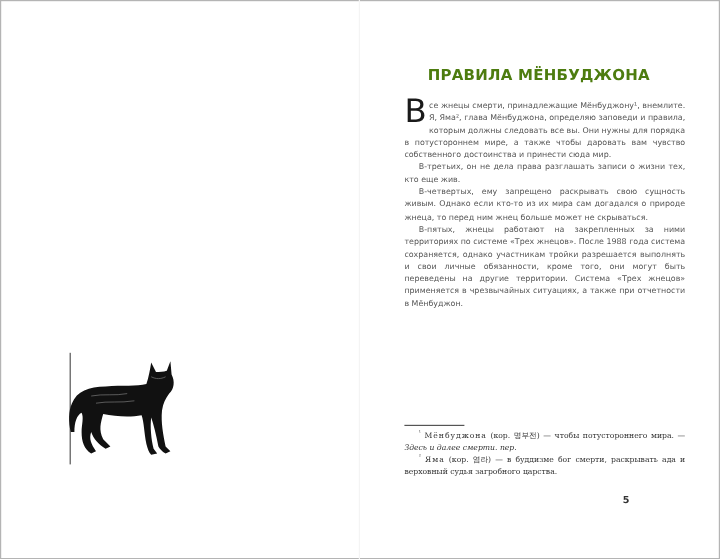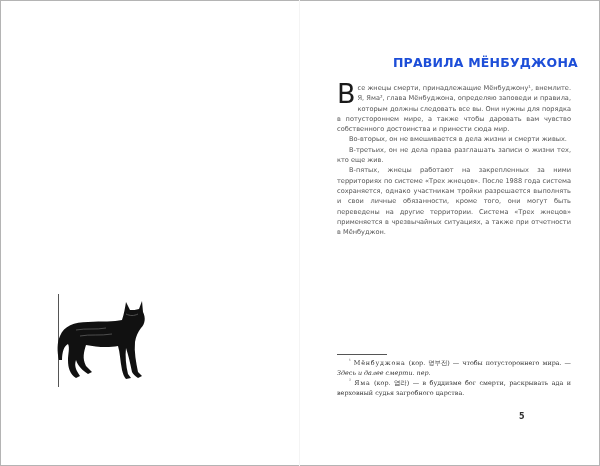--- a/index.html
+++ b/index.html
@@ -1,22 +1,22 @@
 <!DOCTYPE html>
 <html><head>
 <meta charset="utf-8">
 <style>
   html, body { margin:0; padding:0; }
   body { width:600px; height:466px; background:#fff; position:relative; overflow:hidden; }
   .frame { position:absolute; left:0; top:0; width:598px; height:464px; border:1px solid #b4b4b4; }
   .gutter { position:absolute; left:299px; top:0; width:1px; height:466px; background:#f4f4f4; }
   .cat-rule { position:absolute; left:58px; top:294px; width:1px; height:93px; background:#555; }
   .cat { position:absolute; left:56px; top:300px; width:100px; height:82px; }
-  .title { position:absolute; left:320px; top:55px; width:258px; text-align:right;
-    font-family:"DejaVu Sans", sans-serif; font-weight:bold; font-size:12.5px; color:#1d4ed8; letter-spacing:0.2px; }
+  .title { position:absolute; left:320px; top:55px; width:258px; text-align:center;
+    font-family:"DejaVu Sans", sans-serif; font-weight:bold; font-size:12.5px; color:#4d7c0f; letter-spacing:0.2px; }
   .body { position:absolute; left:337px; top:83px; width:234px;
     font-family:"DejaVu Sans", sans-serif; font-size:6.6px; line-height:10.3px; color:#555; text-align:justify; }
   .body p { margin:0; text-indent:12px; }
   .body p.first { text-indent:0; }
   .dropcap { float:left; font-size:27px; line-height:20px; margin:1px 2px 0 0; color:#1a1a1a; font-family:"DejaVu Sans", sans-serif; }
   .fn-rule { position:absolute; left:337px; top:354px; width:50px; height:1px; background:#555; }
   .fns { position:absolute; left:337px; top:358px; width:234px;
     font-family:"DejaVu Serif", serif; font-size:6.4px; line-height:10px; color:#333; text-align:justify; }
   .fns p { margin:0; text-indent:12px; }
   .fns i { font-style:italic; }
@@ -32,22 +32,22 @@
 <div class="cat-rule"></div>
 <svg class="cat" viewBox="0 0 100 82">
   <path d="M4,36 C8,26 18,22 32,22 C46,21 58,22 66,20 C68,14 69,8 70,2 L74,10 C77,10 80,10 83,9 L86,1 L87,12 C90,18 89,24 85,28 C82,32 80,36 79,42 C78,52 80,62 82,72 L86,76 L82,78 C79,76 77,74 76,72 C74,62 72,54 70,48 C69,56 70,66 72,74 L75,78 L70,79 C68,77 67,74 66,70 C64,60 64,52 62,46 C52,48 40,47 30,45 C28,52 26,58 30,66 L36,72 L32,74 C26,70 22,66 20,60 C18,66 20,70 24,76 L20,78 C14,74 12,68 12,60 C12,54 14,48 12,44 C8,46 6,52 6,60 L3,60 C1,52 1,42 4,36 Z" fill="#111"></path>
   <path d="M20,30 C30,28 40,30 50,28 M24,36 C34,34 44,36 56,34 M70,14 C74,16 78,16 82,14" stroke="#777" stroke-width="0.6" fill="none"></path>
 </svg>
 
 <div class="title">ПРАВИЛА МЁНБУДЖОНА</div>
 
 <div class="body">
   <p class="first"><span class="dropcap">В</span><span>се жнецы смерти, принадлежащие Мёнбуджону¹, внемлите. Я, Яма², глава Мёнбуджона, определяю заповеди и правила, которым должны следовать все вы. Они нужны для порядка в потустороннем мире, а также чтобы даровать вам чувство собственного достоинства и принести сюда мир.</span></p>
-  <p>Во-вторых, он не вмешивается в дела жизни и смерти живых.</p>
   <p>В-третьих, он не дела права разглашать записи о жизни тех, кто еще жив.</p>
+  <p>В-четвертых, ему запрещено раскрывать свою сущность живым. Однако если кто-то из их мира сам догадался о природе жнеца, то перед ним жнец больше может не скрываться.</p>
   <p>В-пятых, жнецы работают на закрепленных за ними территориях по системе «Трех жнецов». После 1988 года система сохраняется, однако участникам тройки разрешается выполнять и свои личные обязанности, кроме того, они могут быть переведены на другие территории. Система «Трех жнецов» применяется в чрезвычайных ситуациях, а также при отчетности в Мёнбуджон.</p>
 </div>
 
 <div class="fn-rule"></div>
 <div class="fns">
   <p><sup>¹</sup> <span style="letter-spacing:0.8px">Мёнбуджона</span><span> (кор. 명부전) — чтобы потустороннего мира. — </span><i>Здесь и далее смерти. пер.</i></p>
   <p><sup>²</sup> <span style="letter-spacing:0.8px">Яма</span><span> (кор. 염라) — в буддизме бог смерти, раскрывать ада и верховный судья загробного царства.</span></p>
 </div>
 
 <div class="pageno">5</div>

